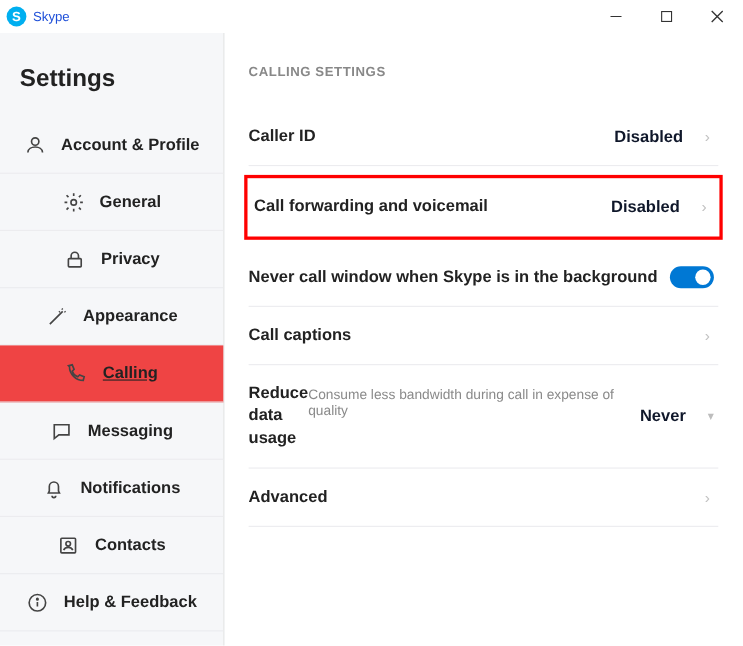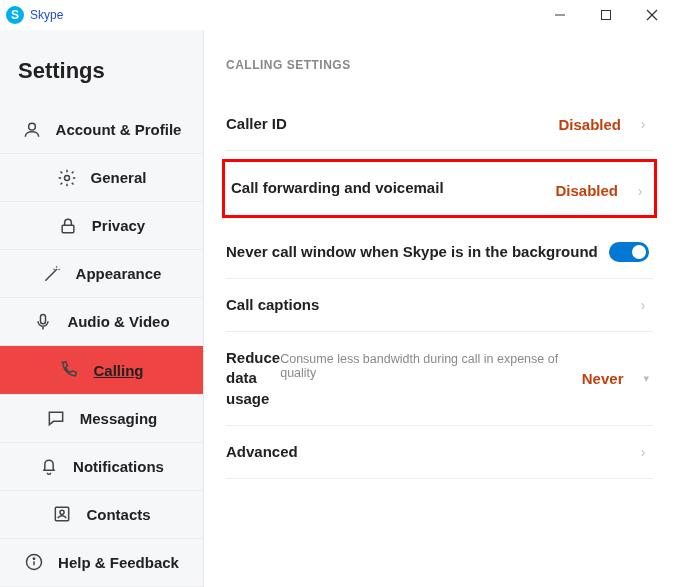--- a/index.html
+++ b/index.html
@@ -96,38 +96,37 @@
   .row .label {
     font-size: 15px;
     font-weight: 600;
     color: #222;
     flex: 1;
     line-height: 1.35;
   }
   .row .value {
     font-size: 15px;
     font-weight: 600;
-    color: #c2410c;
+    color: #0f172a;
     margin-right: 6px;
   }
   .row .chevron { color: #c2c2c2; font-size: 14px; width:12px; text-align:center;}
   .row .sublabel {
     font-size: 12.5px;
     color: #8a8a8a;
     font-weight: 400;
     margin-top: 4px;
     display:block;
   }
   .row .col { flex:1; display:flex; }
   .row.highlight {
     border: 3px solid #ff0000;
     margin: 8px -4px;
     padding: 16px 8px 16px 6px;
     border-bottom: 3px solid #ff0000;
-    align-items: flex-end;
   }
   .toggle {
     width: 40px; height: 20px;
     border-radius: 10px;
     background: #0078d4;
     position: relative;
     flex-shrink: 0;
   }
   .toggle::after {
     content: "";
@@ -204,29 +203,20 @@
     <div class="sidebar-item">
       <span class="icon">
         <svg viewBox="0 0 24 24" fill="none" stroke-width="1.8">
             <path d="M4 20L18 6"></path>
             <path d="M17 3l1 1M21 7l-1-1M14 7l1-1"></path>
           </svg>
       </span>
       <span>Appearance</span>
     </div>
 
-    <div class="sidebar-item">
-      <span class="icon">
-        <svg viewBox="0 0 24 24" fill="none" stroke-width="1.8">
-            <rect x="9" y="3" width="6" height="11" rx="3"></rect>
-            <path d="M6 11a6 6 0 0 0 12 0M12 17v4"></path>
-          </svg>
-      </span>
-      <span>Audio &amp; Video</span>
-    </div>
 
     <div class="sidebar-item active">
       <span class="icon">
         <svg viewBox="0 0 24 24" fill="none" stroke-width="1.8">
             <path d="M5 4c0 8 7 15 15 15l1-4-5-2-2 2c-3-1-5-3-6-6l2-2-2-5-4 1z"></path>
           </svg>
       </span>
       <span>Calling</span>
     </div>
 

